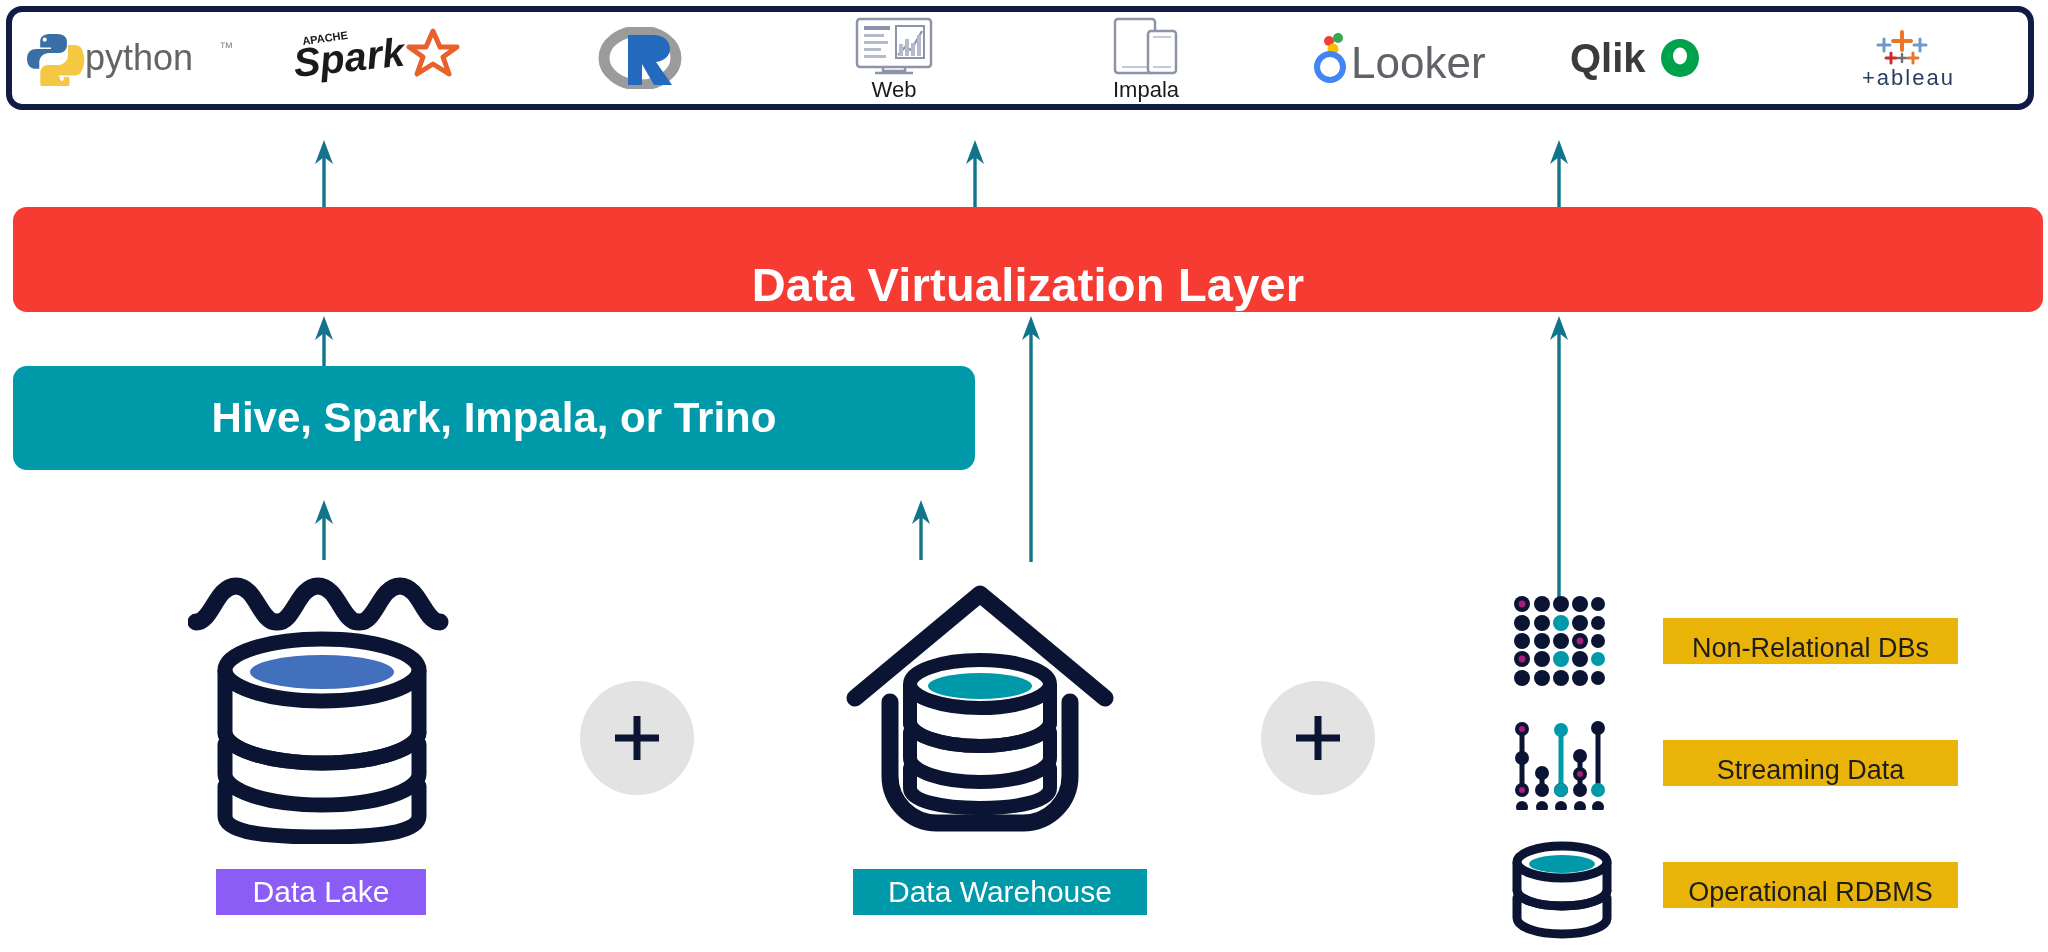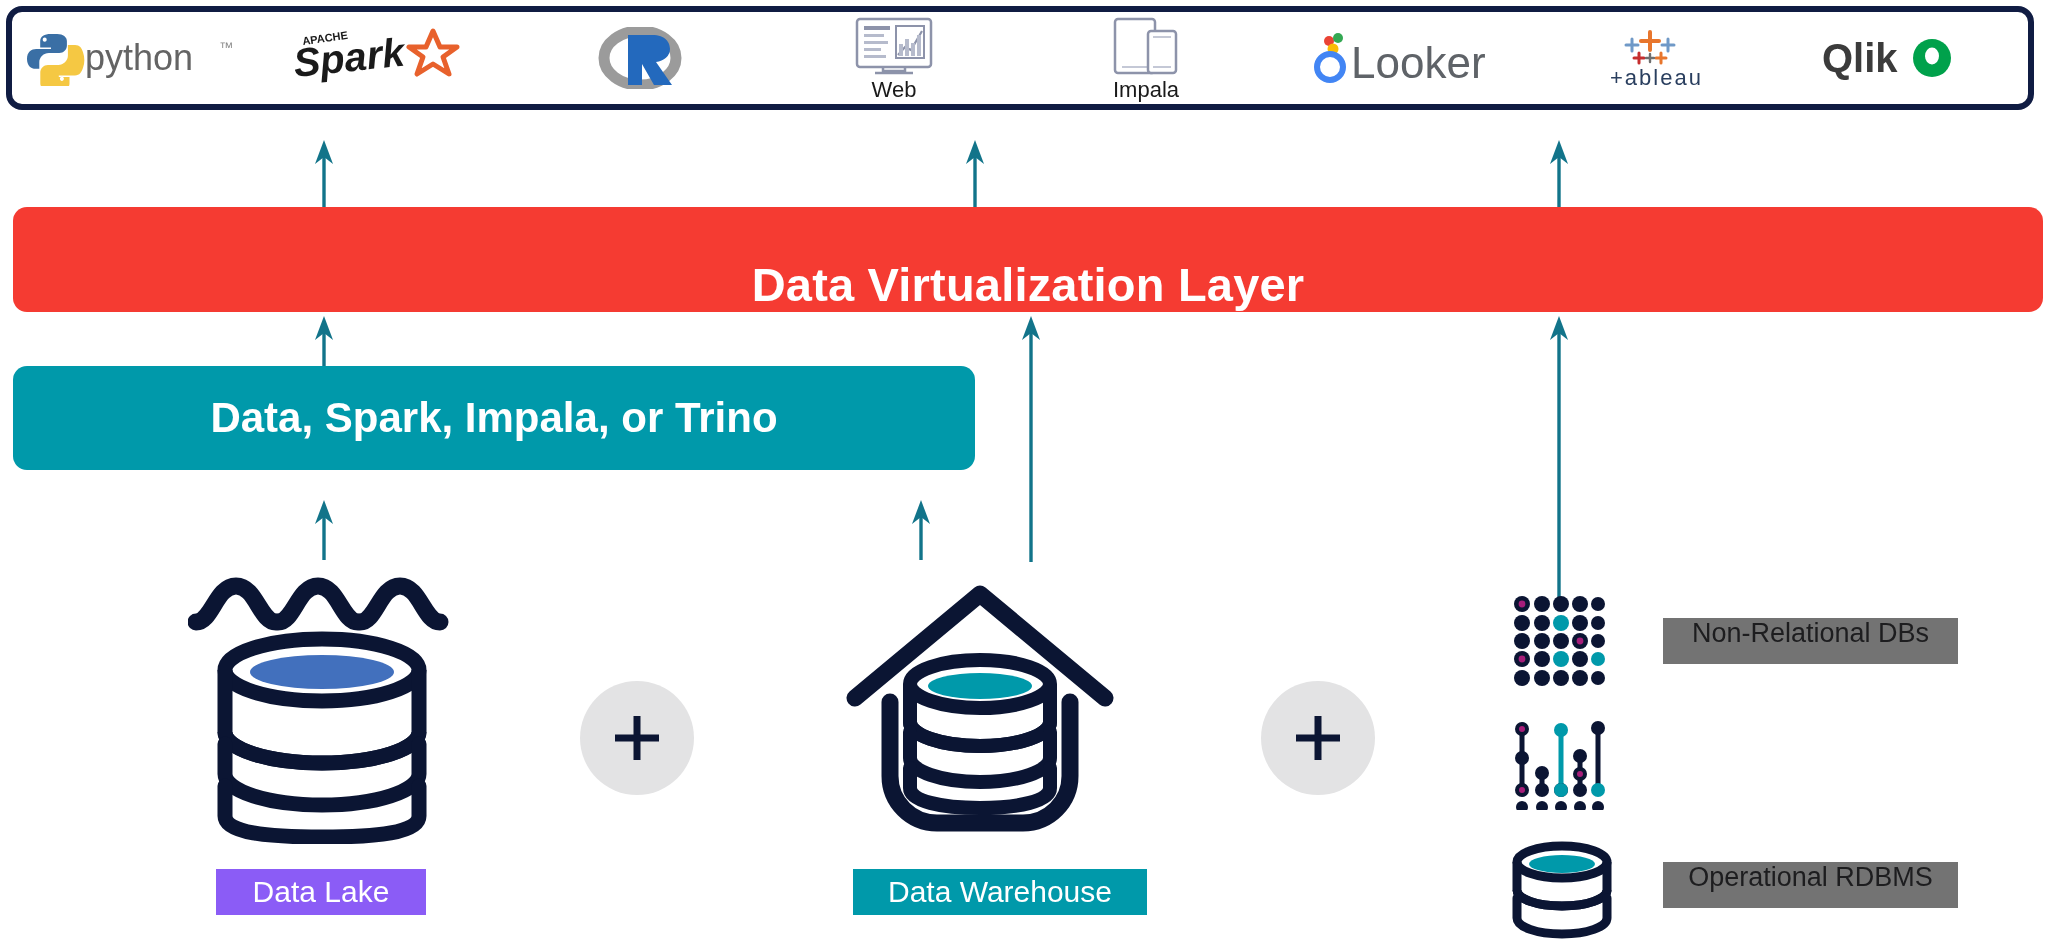--- a/index.html
+++ b/index.html
@@ -54,22 +54,22 @@
 
   
   .src-label{
     position:absolute;display:flex;align-items:center;justify-content:center;
     color:#ffffff;font-size:30px;
   }
   #lake-label{left:216px;top:869px;width:210px;height:46px;background:#8b5cf6;}
   #wh-label{left:833px;top:869px;width:294px;height:46px;background:#0099AA;margin-left:20px;}
 
   .right-label{
-    position:absolute;left:1663px;width:295px;height:46px;background:#737373;
-    display:flex;align-items:flex-start;justify-content:center;
+    position:absolute;left:1663px;width:295px;height:46px;background:#eab308;
+    display:flex;align-items:flex-end;justify-content:center;
     color:#1d1d1f;font-size:27px;
   }
   #lbl-nonrel{top:618px;}
   #lbl-stream{top:740px;}
   #lbl-rdbms{top:862px;}
 
   .icon-abs{position:absolute;}
 </style>
 </head>
 <body>
@@ -151,20 +151,31 @@
         <svg width="190" height="56" viewBox="0 0 190 56">
           <circle cx="26" cy="11" r="5" fill="#EA4335"></circle>
           <circle cx="35" cy="8" r="5" fill="#34A853"></circle>
           <circle cx="30" cy="19" r="5.5" fill="#FBBC05"></circle>
           <circle cx="27" cy="37" r="13" fill="none" stroke="#4285F4" stroke-width="6"></circle>
           <text x="48" y="48" font-family="Liberation Sans, sans-serif" font-size="44" fill="#5f6368">Looker</text>
         </svg>
       </div>
     </div>
 
+
+    <div class="consumer-cell">
+      <div class="c-art">
+        <svg width="160" height="48" viewBox="0 0 160 48">
+          <text x="0" y="38" font-family="Liberation Sans, sans-serif" font-size="40" font-weight="bold" fill="#3b3b3b">Qlik</text>
+          <circle cx="110" cy="24" r="19" fill="#00A14B"></circle>
+          <ellipse cx="110" cy="22" rx="7" ry="8.5" fill="#ffffff"></ellipse>
+          <rect x="116" y="29" width="11" height="6" rx="3" transform="rotate(40 116 29)" fill="#00A14B"></rect>
+        </svg>
+      </div>
+    </div>
 
     <div class="consumer-cell">
       <div class="c-art">
         <svg width="140" height="62" viewBox="0 0 140 62">
           <g stroke-linecap="round">
             <line x1="70" y1="5" x2="70" y2="23" stroke="#E8762D" stroke-width="4"></line>
             <line x1="61" y1="14" x2="79" y2="14" stroke="#E8762D" stroke-width="4"></line>
             <line x1="52" y1="12" x2="52" y2="24" stroke="#7099C7" stroke-width="3"></line>
             <line x1="46" y1="18" x2="58" y2="18" stroke="#7099C7" stroke-width="3"></line>
             <line x1="88" y1="12" x2="88" y2="24" stroke="#7099C7" stroke-width="3"></line>
@@ -173,31 +184,20 @@
             <line x1="54" y1="31" x2="64" y2="31" stroke="#C62E2E" stroke-width="3"></line>
             <line x1="81" y1="26" x2="81" y2="36" stroke="#E8762D" stroke-width="3"></line>
             <line x1="76" y1="31" x2="86" y2="31" stroke="#E8762D" stroke-width="3"></line>
             <line x1="70" y1="27" x2="70" y2="35" stroke="#6f6f6f" stroke-width="2.4"></line>
             <line x1="66" y1="31" x2="74" y2="31" stroke="#6f6f6f" stroke-width="2.4"></line>
           </g>
           <text x="30" y="58" font-family="Liberation Sans, sans-serif" font-size="22" fill="#2a3f5f" letter-spacing="2">+ableau</text>
         </svg>
       </div>
     </div>
-
-    <div class="consumer-cell">
-      <div class="c-art">
-        <svg width="160" height="48" viewBox="0 0 160 48">
-          <text x="0" y="38" font-family="Liberation Sans, sans-serif" font-size="40" font-weight="bold" fill="#3b3b3b">Qlik</text>
-          <circle cx="110" cy="24" r="19" fill="#00A14B"></circle>
-          <ellipse cx="110" cy="22" rx="7" ry="8.5" fill="#ffffff"></ellipse>
-          <rect x="116" y="29" width="11" height="6" rx="3" transform="rotate(40 116 29)" fill="#00A14B"></rect>
-        </svg>
-      </div>
-    </div>
   </div>
 
   <svg class="arrow" style="left:304px;top:138px;" width="40" height="70" viewBox="0 0 40 70">
     <line x1="20" y1="70" x2="20" y2="16" stroke="#12748a" stroke-width="3.4"></line>
     <path d="M20 2 L29 26 L20 19 L11 26 Z" fill="#12748a"></path>
   </svg>
   <svg class="arrow" style="left:955px;top:138px;" width="40" height="70" viewBox="0 0 40 70">
     <line x1="20" y1="70" x2="20" y2="16" stroke="#12748a" stroke-width="3.4"></line>
     <path d="M20 2 L29 26 L20 19 L11 26 Z" fill="#12748a"></path>
   </svg>
@@ -219,21 +219,21 @@
     <line x1="20" y1="248" x2="20" y2="16" stroke="#12748a" stroke-width="3.4"></line>
     <path d="M20 2 L29 26 L20 19 L11 26 Z" fill="#12748a"></path>
   </svg>
 
   <svg class="arrow" style="left:1539px;top:314px;" width="40" height="285" viewBox="0 0 40 285">
     <line x1="20" y1="285" x2="20" y2="16" stroke="#12748a" stroke-width="3.4"></line>
     <path d="M20 2 L29 26 L20 19 L11 26 Z" fill="#12748a"></path>
   </svg>
 
   <div id="engine-bar">
-    <span class="bar-text">Data, Spark, Impala, or Trino</span>
+    <span class="bar-text">Hive, Spark, Impala, or Trino</span>
   </div>
 
   <svg class="arrow" style="left:304px;top:498px;" width="40" height="62" viewBox="0 0 40 62">
     <line x1="20" y1="62" x2="20" y2="16" stroke="#12748a" stroke-width="3.4"></line>
     <path d="M20 2 L29 26 L20 19 L11 26 Z" fill="#12748a"></path>
   </svg>
   <svg class="arrow" style="left:901px;top:498px;" width="40" height="62" viewBox="0 0 40 62">
     <line x1="20" y1="62" x2="20" y2="16" stroke="#12748a" stroke-width="3.4"></line>
     <path d="M20 2 L29 26 L20 19 L11 26 Z" fill="#12748a"></path>
   </svg>
@@ -344,20 +344,23 @@
       <circle cx="67" cy="89" r="6"></circle>
         <circle cx="85" cy="89" r="6"></circle>
     </g>
     <circle cx="48" cy="12" r="7" fill="#0099AA"></circle>
     <circle cx="48" cy="72" r="7" fill="#0099AA"></circle>
     <circle cx="85" cy="72" r="7" fill="#0099AA"></circle>
     <circle cx="9" cy="11" r="3" fill="#a61d7a"></circle>
     <circle cx="9" cy="72" r="3" fill="#a61d7a"></circle>
     <circle cx="67" cy="56" r="3" fill="#a61d7a"></circle>
   </svg>
+  <div class="right-label" id="lbl-stream">
+    <span>Streaming Data</span>
+  </div>
 
   <svg class="icon-abs" style="left:1511px;top:840px;" width="102" height="110" viewBox="0 0 102 110">
     <ellipse cx="51" cy="22" rx="45" ry="16" fill="#ffffff" stroke="#0b1533" stroke-width="9"></ellipse>
     <ellipse cx="51" cy="24" rx="33" ry="9" fill="#0099AA"></ellipse>
     <path d="M6 22 L6 50 C6 59 26 66 51 66 C76 66 96 59 96 50 L96 22" fill="none" stroke="#0b1533" stroke-width="9"></path>
     <path d="M6 50 C6 59 26 66 51 66 C76 66 96 59 96 50" fill="none" stroke="#0b1533" stroke-width="9"></path>
     <path d="M6 58 L6 78 C6 87 26 94 51 94 C76 94 96 87 96 78 L96 58" fill="none" stroke="#0b1533" stroke-width="9" stroke-linecap="round"></path>
   </svg>
   <div class="right-label" id="lbl-rdbms">
     <span>Operational RDBMS</span>

